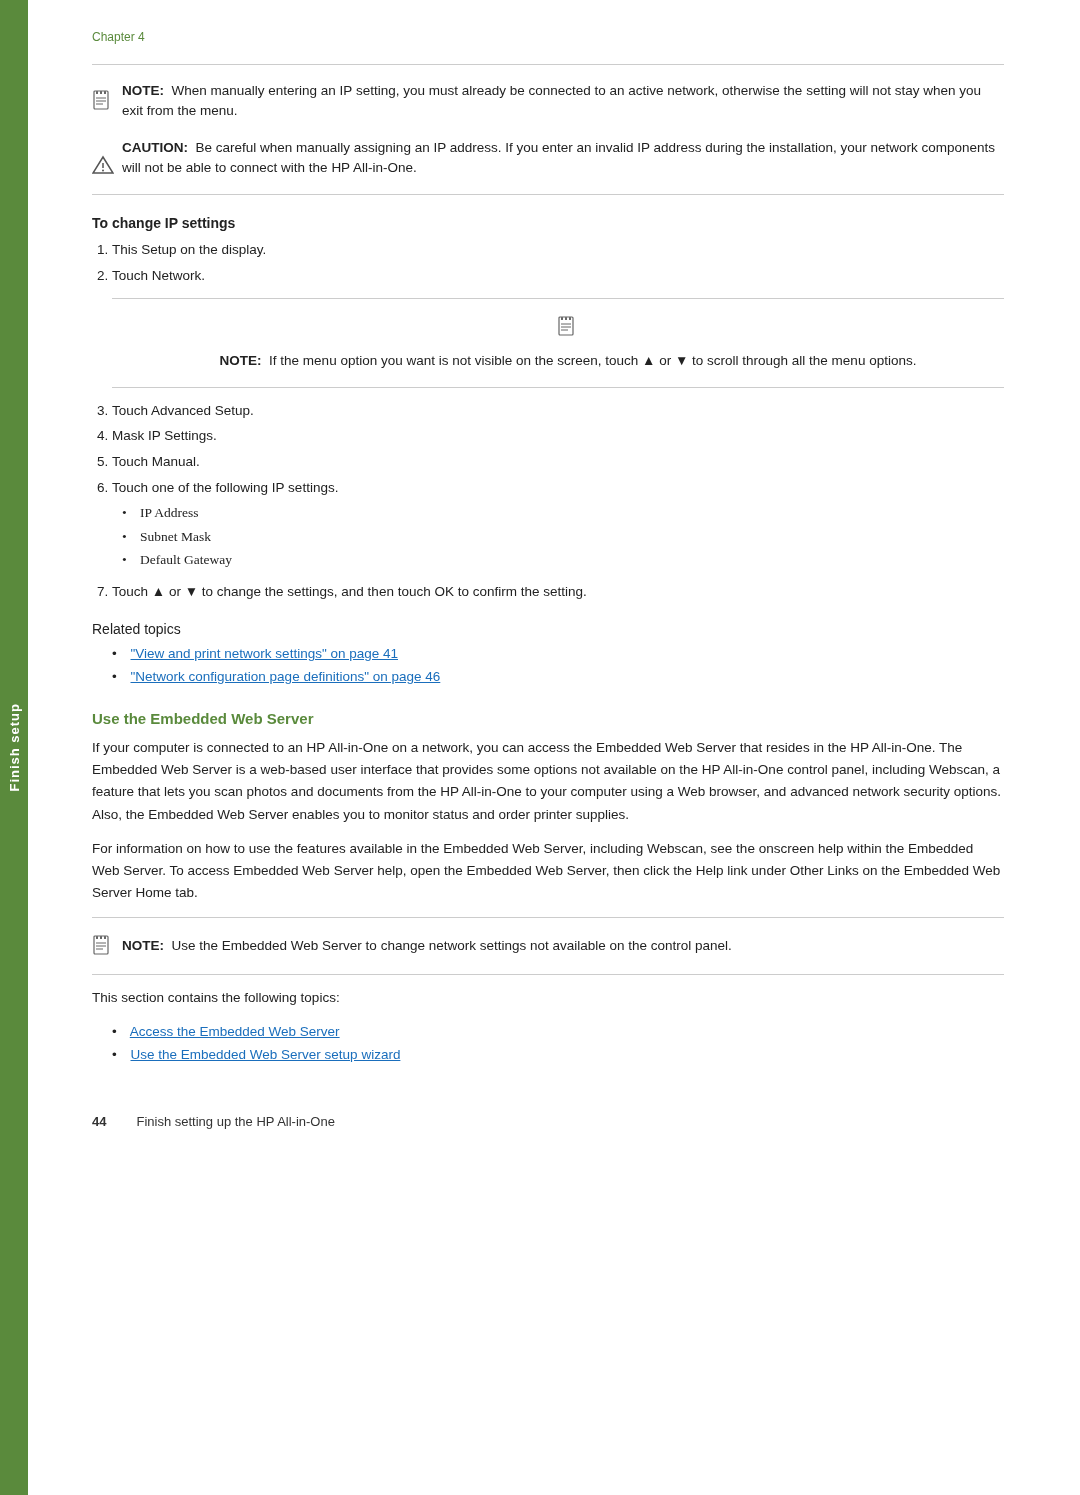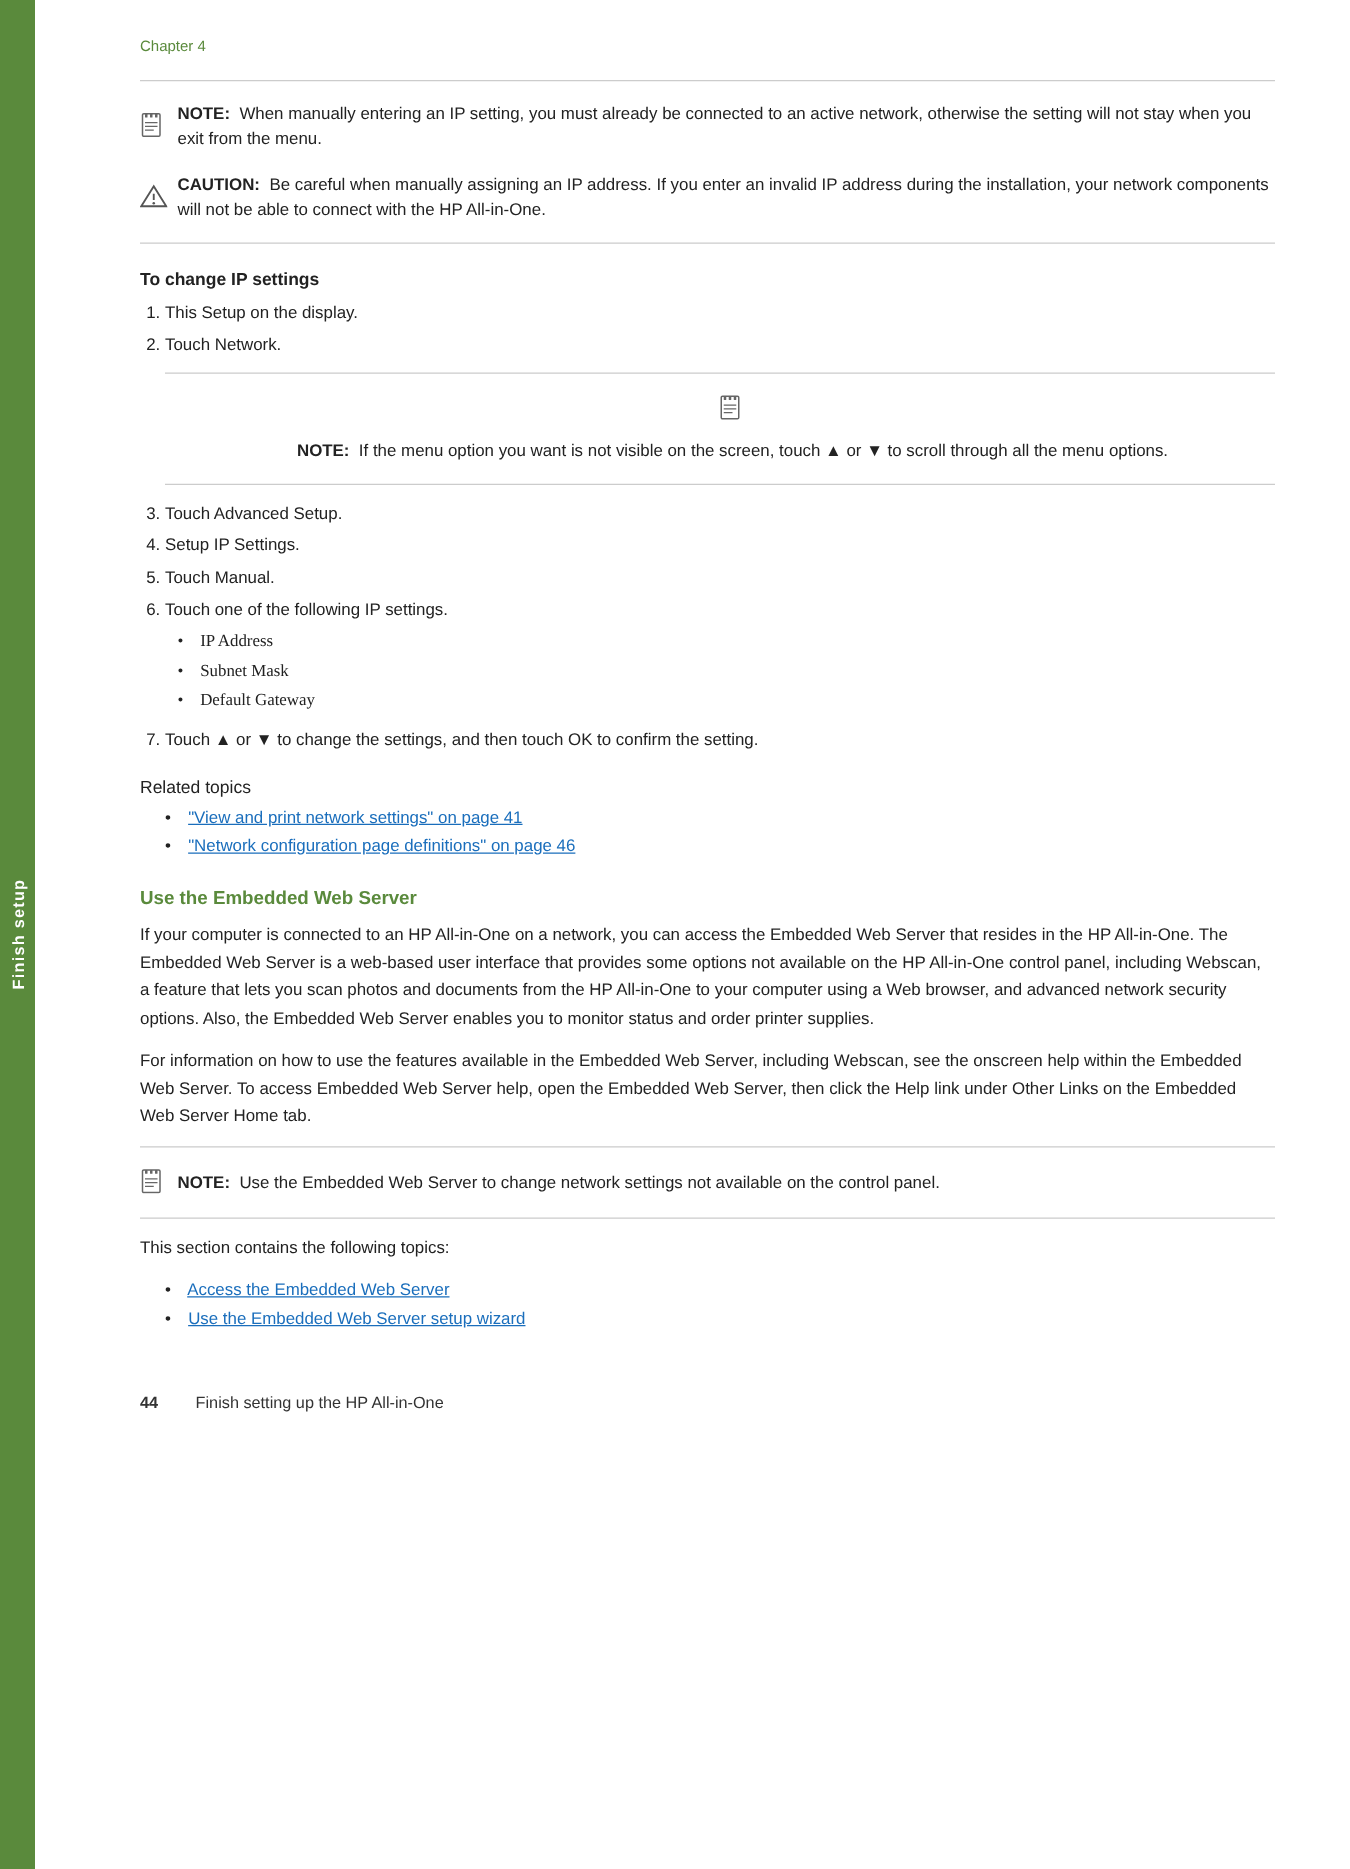--- a/index.html
+++ b/index.html
@@ -44,21 +44,21 @@
       font-size: 13px;
       font-weight: bold;
       writing-mode: vertical-rl;
       transform: rotate(180deg);
       letter-spacing: 1px;
       white-space: nowrap;
     }
 
     
     .main-content {
-      margin-left: 32px;
+      margin-left: 12px;
       padding: 30px 60px 60px 80px;
       flex: 1;
       max-width: 1052px;
     }
 
     
     .chapter-header {
       color: #5a8a3c;
       font-size: 12px;
       margin-bottom: 20px;
@@ -92,21 +92,21 @@
       line-height: 1.5;
     }
 
     .note-label {
       font-weight: bold;
     }
 
     
     .caution-box {
       display: flex;
-      align-items: center;
+      align-items: flex-end;
       gap: 8px;
       margin: 8px 0;
       padding: 4px 0;
     }
 
     .caution-icon {
       display: inline-block;
       min-width: 22px;
       font-size: 14px;
       margin-top: 1px;
@@ -284,21 +284,21 @@
             <span class="note-label">NOTE:</span>
             &nbsp;<span>If the menu option you want is not visible on the screen, touch ▲ or ▼ to scroll through all the menu options.</span>
           </span>
         </div>
         <hr>
       </li>
       <li>
         <span>Touch Advanced Setup.</span>
       </li>
       <li>
-        <span>Setup IP Settings.</span>
+        <span>Mask IP Settings.</span>
       </li>
       <li>
         <span>Touch Manual.</span>
       </li>
       <li>
         <span>Touch one of the following IP settings.</span>
         <ul style="margin-top:4px; margin-left:10px;font-family:Liberation Serif, serif;">
           <li>
             <span>IP Address</span>
           </li>

